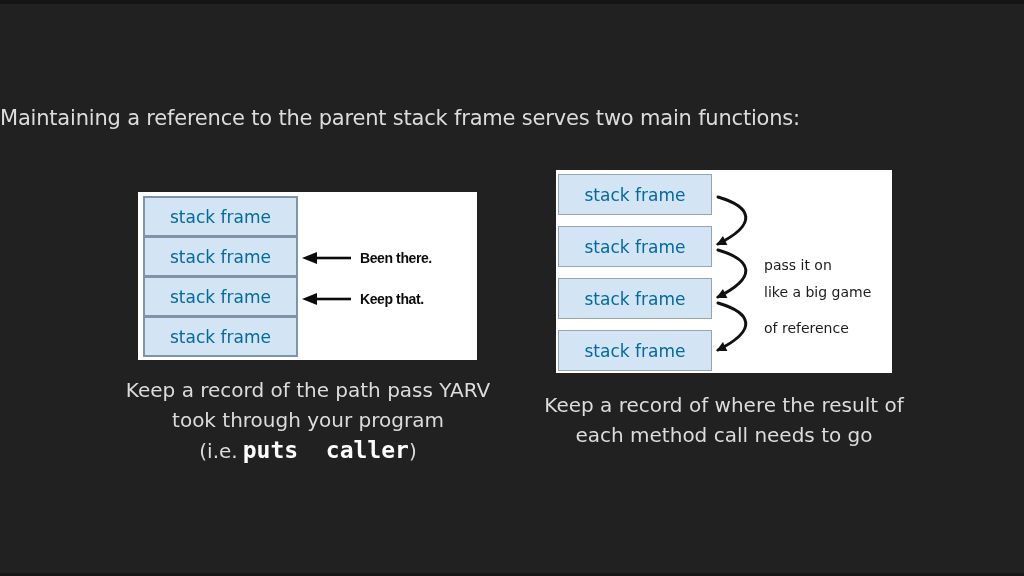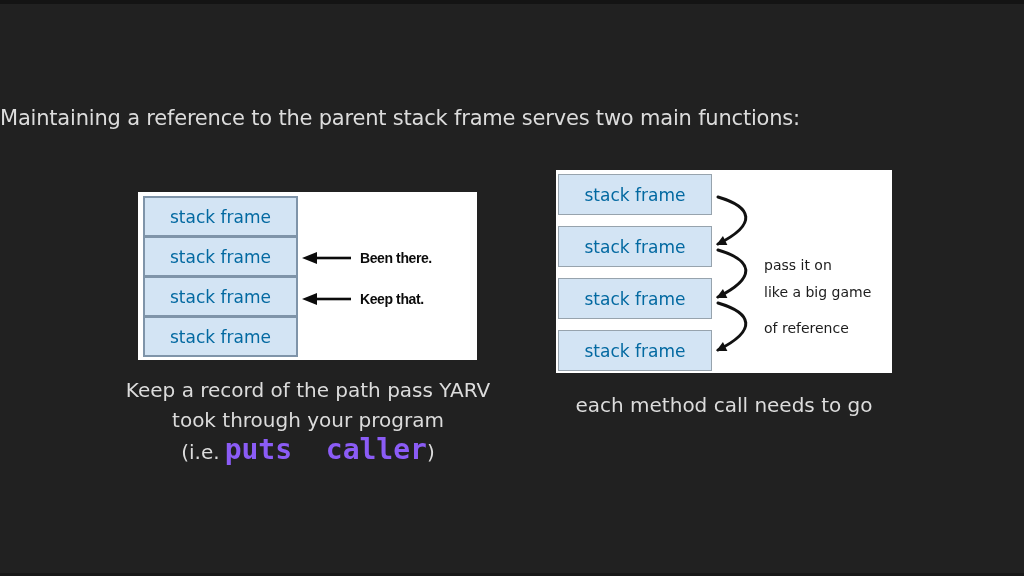--- a/index.html
+++ b/index.html
@@ -47,22 +47,22 @@
   }
   .cl0 { top:44px;margin-top:43px; } .cl1 { top:114px; } .cl2 { top:150px; }
 
   .caption {
     position:absolute; text-align:center; color:#dcdcdc;
     font-size:20px; line-height:30px;
   }
   .caption-left  { left:103px; top:375px; width:410px; }
   .caption-right { left:519px; top:390px; width:410px; }
   .code {
-    font-family:"DejaVu Sans Mono", monospace; font-size:28px; font-weight:600;
-    white-space:pre; color:#8b5cf6; margin-left:5px;
+    font-family:"DejaVu Sans Mono", monospace; font-size:23px; font-weight:600;
+    white-space:pre; color:#ffffff; margin-left:5px;
   }
 </style>
 </head>
 <body>
 
 <div class="slide">
   <div class="edge-top"></div>
   <div class="edge-bottom"></div>
 
   <div class="title">Maintaining a reference to the parent stack frame serves two main functions:</div>
@@ -123,15 +123,16 @@
     <span class="c-label cl2">of reference</span>
   </div>
 
   <div class="caption caption-left">
     <div>Keep a record of the path pass YARV</div>
     <div>took through your program</div>
     <div><span>(i.e.</span><span class="code">puts  caller</span><span>)</span></div>
   </div>
 
   <div class="caption caption-right">
+    <div>Keep a record of where the result of</div>
     <div>each method call needs to go</div>
   </div>
 </div>
 
 </body></html>

